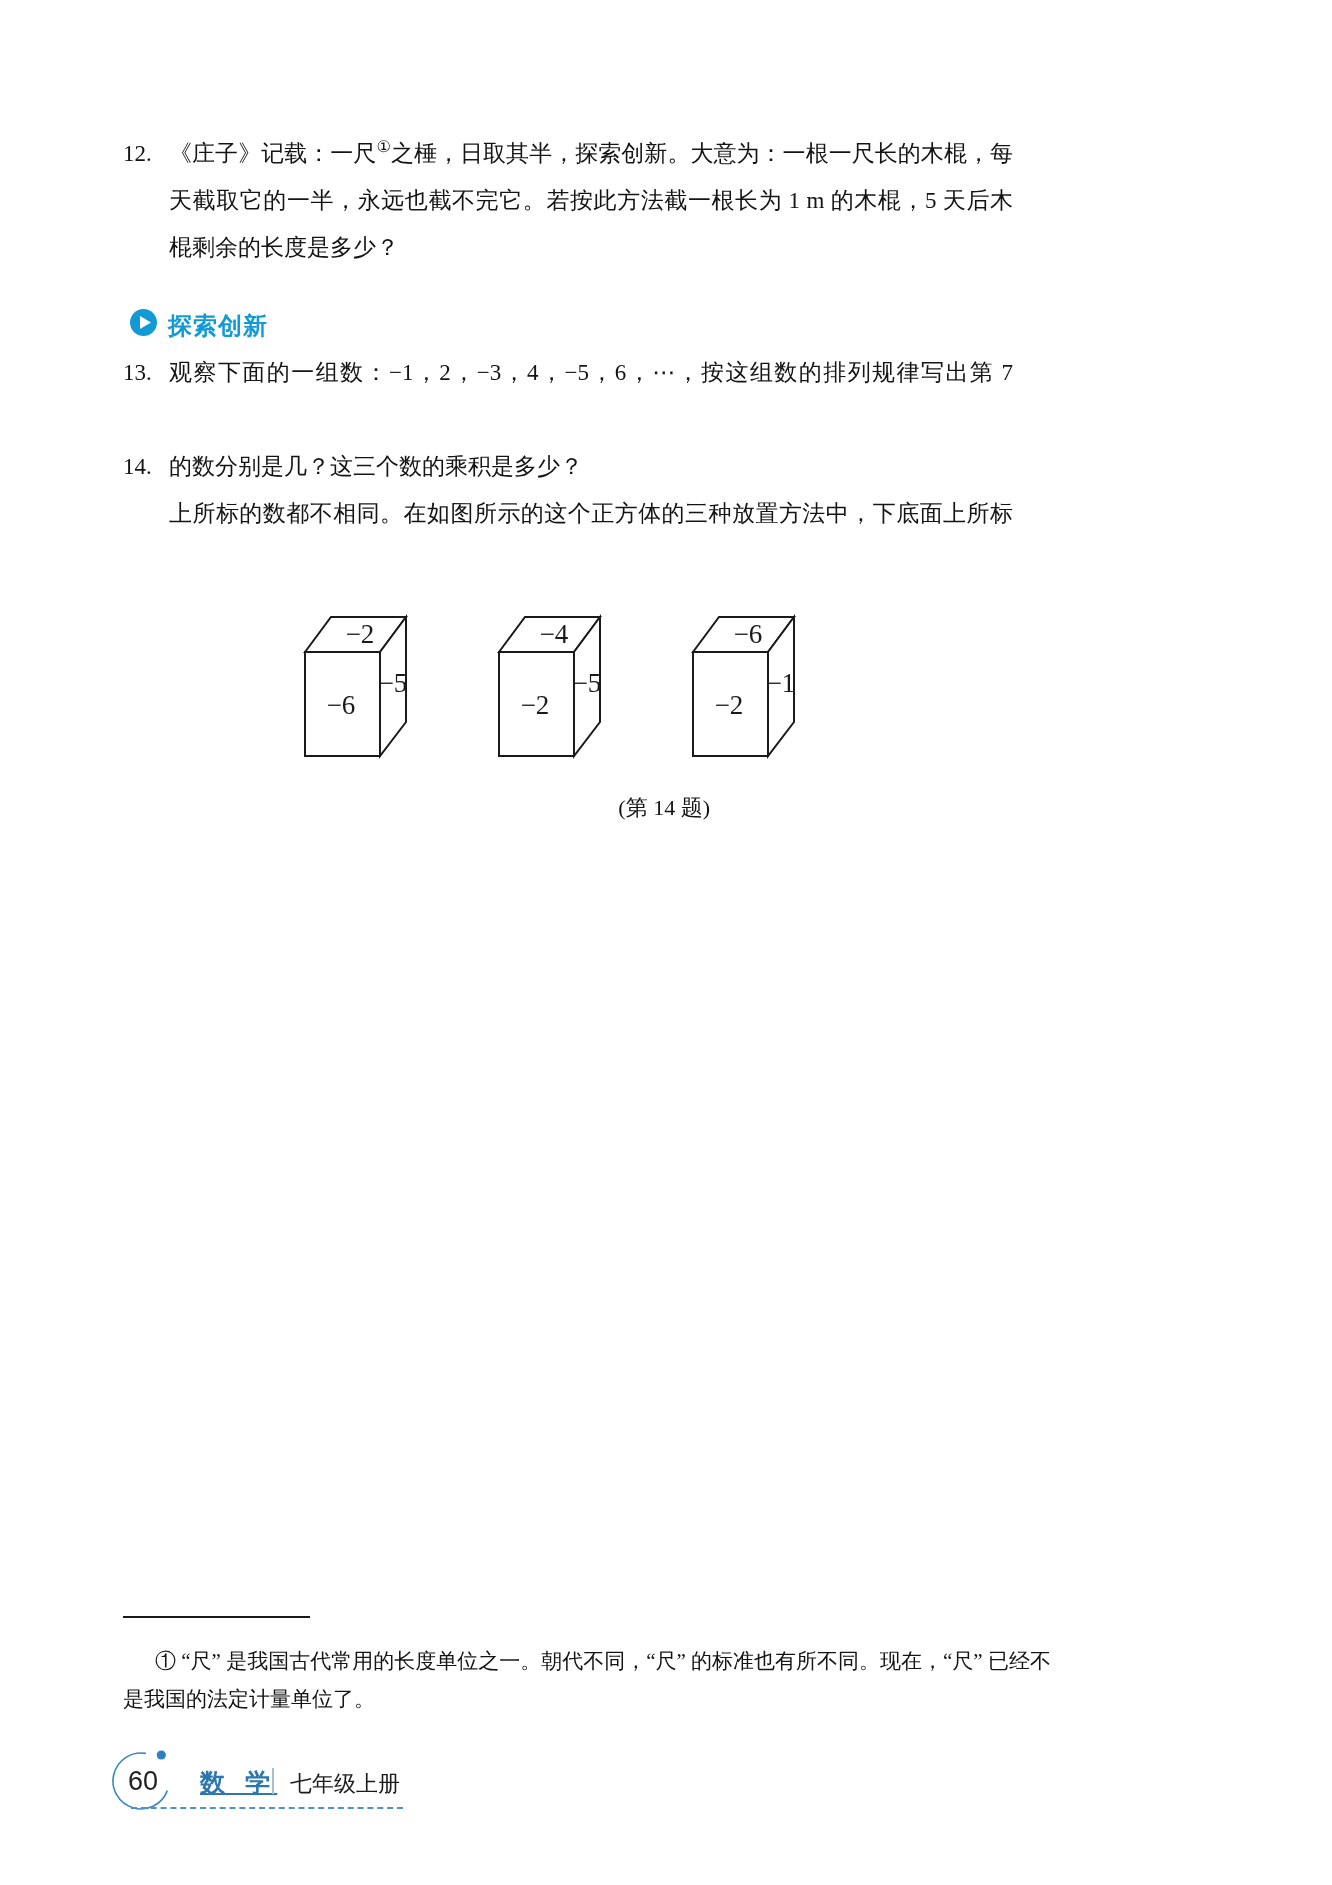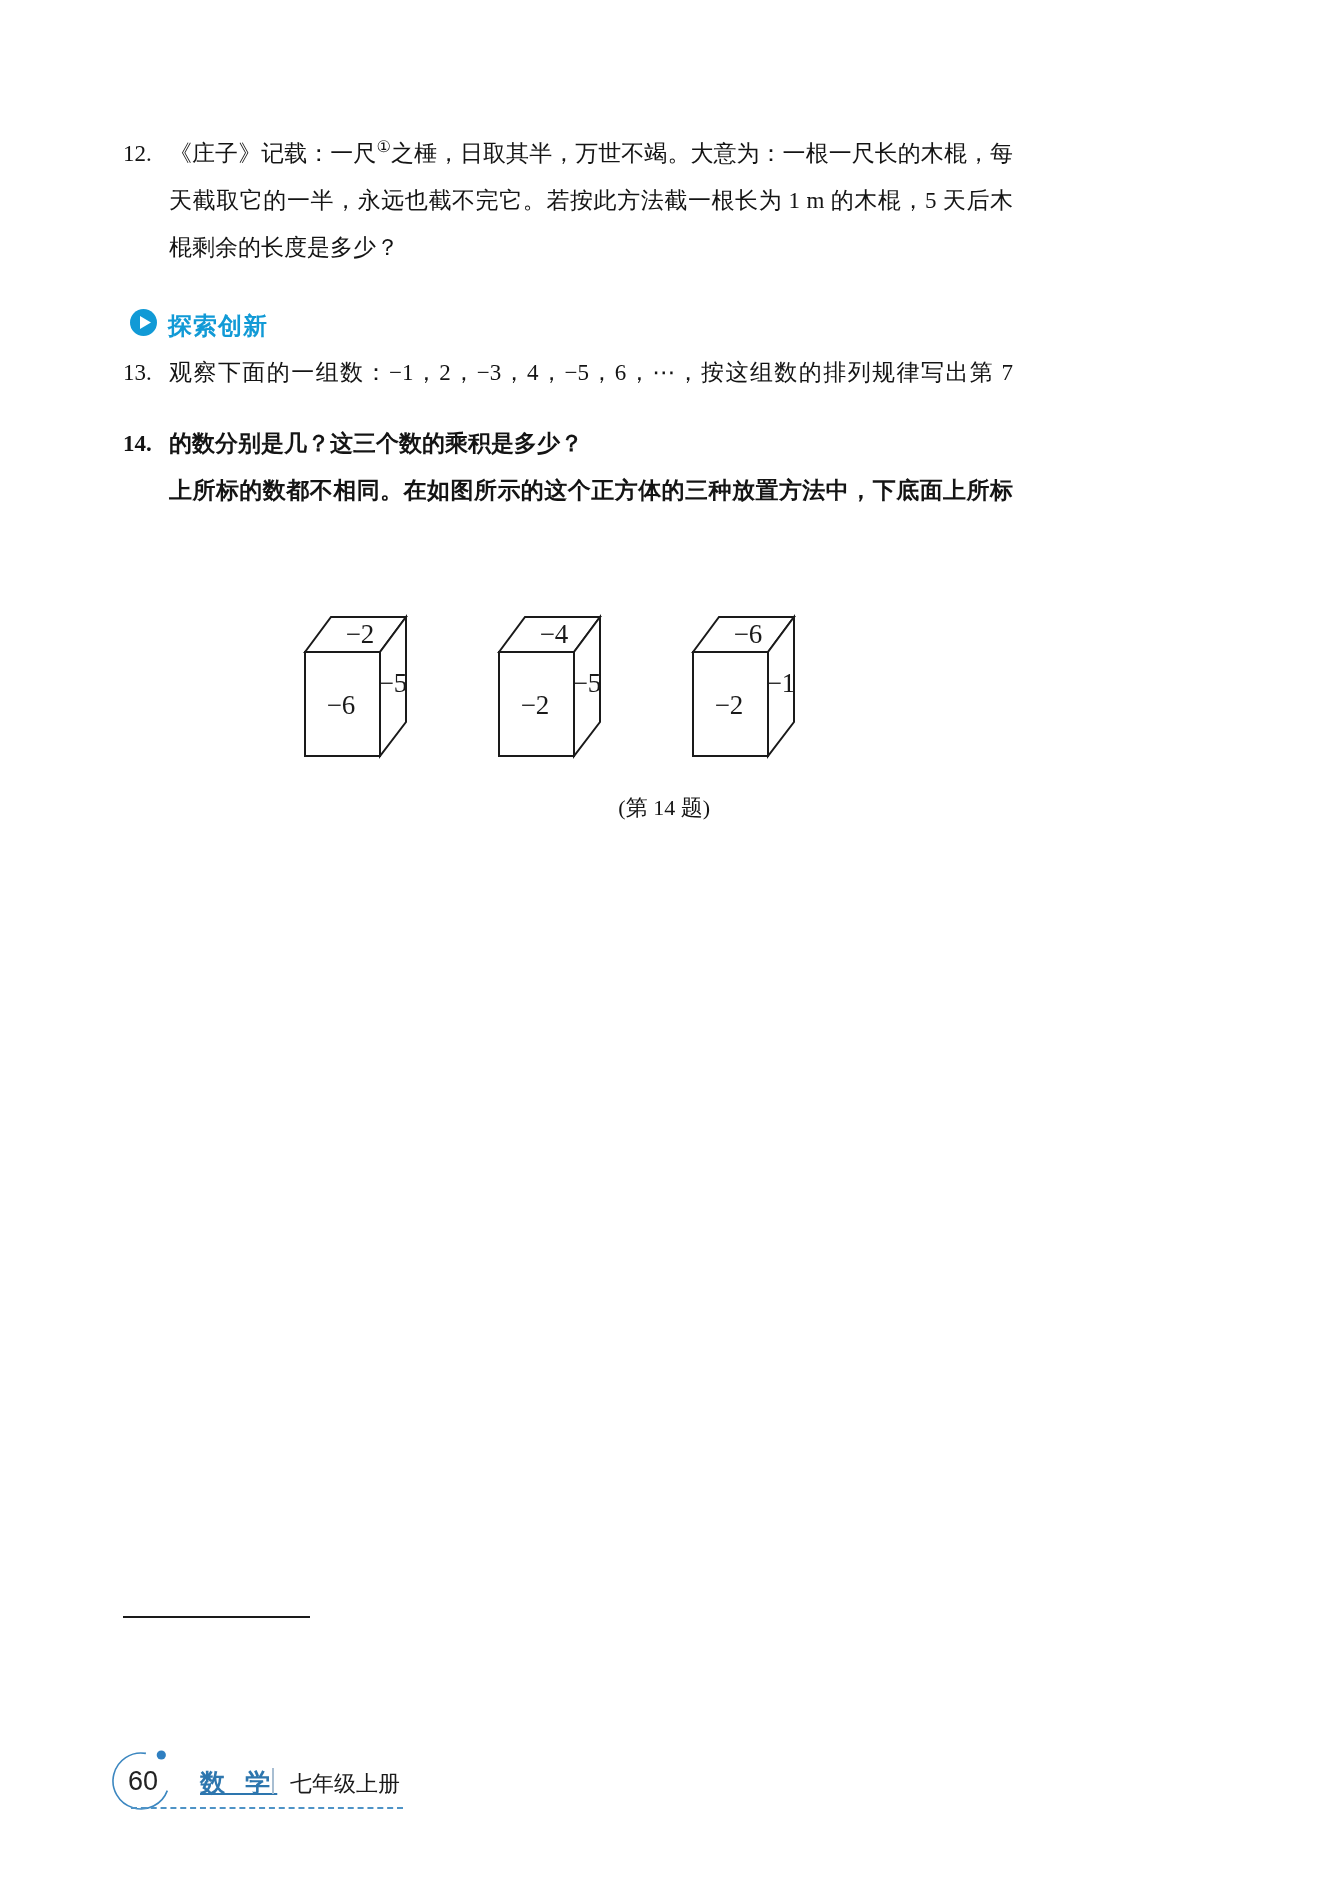--- a/index.html
+++ b/index.html
@@ -33,39 +33,39 @@
   .volume { position:absolute; left:290px; top:21px; font-size:22px; color:#1a1a1a; }
   .dash-line { position:absolute; left:131px; top:59px; width:272px; border-top:2px dashed #4e93c6; }
 </style>
 </head>
 <body>
 
 <div id="page">
 
   <div class="problem" style="top:130px;">
     <span class="num">12.</span>
-    <div class="pline fill"><span>《庄子》记载：一尺</span><span class="sup">①</span><span>之棰，日取其半，万世不竭。大意为：一根一尺长的木棍，每</span></div>
+    <div class="pline fill"><span>《庄子》记载：一尺</span><span class="sup">①</span><span>之棰，日取其半，探索创新。大意为：一根一尺长的木棍，每</span></div>
     <div class="pline fill">天截取它的一半，永远也截不完它。若按此方法截一根长为 1 m 的木棍，5 天后木</div>
     <div class="pline">棍剩余的长度是多少？</div>
   </div>
 
   <div class="section-head">
     <svg width="27" height="27" viewBox="0 0 27 27">
       <circle cx="13.5" cy="13.5" r="13.5" fill="#119ad6"></circle>
       <polygon points="10,7 21,13.5 10,20" fill="#ffffff"></polygon>
     </svg>
     <span class="title" style="color:#119ad6;">探索创新</span>
   </div>
 
   <div class="problem" style="top:349px;">
     <span class="num">13.</span>
     <div class="pline fill">观察下面的一组数：−1，2，−3，4，−5，6，⋯，按这组数的排列规律写出第 7</div>
   </div>
 
-  <div class="problem" style="top:420px;font-weight:bold;">
+  <div class="problem" style="top:443px;">
     <span class="num">14.</span>
     <div class="pline">的数分别是几？这三个数的乘积是多少？</div>
     <div class="pline fill">上所标的数都不相同。在如图所示的这个正方体的三种放置方法中，下底面上所标</div>
   </div>
 
   <div class="figure">
     <svg class="cube cube1" viewBox="0 0 106 148">
       <polygon points="2,40 28,5 103,5 77,40"></polygon>
       <polygon points="77,40 103,5 103,110 77,144"></polygon>
       <polygon points="2,40 77,40 77,144 2,144"></polygon>
@@ -86,20 +86,24 @@
       <polygon points="77,40 103,5 103,110 77,144"></polygon>
       <polygon points="2,40 77,40 77,144 2,144"></polygon>
       <text x="57" y="31">−6</text>
       <text x="38" y="102">−2</text>
       <text x="90" y="80">−1</text>
     </svg>
     <div class="fig-caption">(第 14 题)</div>
   </div>
 
   <div class="fn-rule"></div>
+  <div class="footnote">
+    <div class="fl1">① “尺” 是我国古代常用的长度单位之一。朝代不同，“尺” 的标准也有所不同。现在，“尺” 已经不</div>
+    <div>是我国的法定计量单位了。</div>
+  </div>
 
   <div class="footer">
     <svg class="arc-svg" viewBox="0 0 62 62">
       <path d="M 35.9 3.4 A 28 28 0 1 0 57.3 40.6" fill="none" stroke="#3c87c0" stroke-width="1.6"></path>
       <circle cx="51.3" cy="5" r="4.6" fill="#2f7fc1"></circle>
     </svg>
     <div class="page-num">60</div>
     <div class="brand" style="color:#2d76ae;text-decoration:underline;">数 学</div>
     <div class="footer-bar"></div>
     <div class="volume">七年级上册</div>

